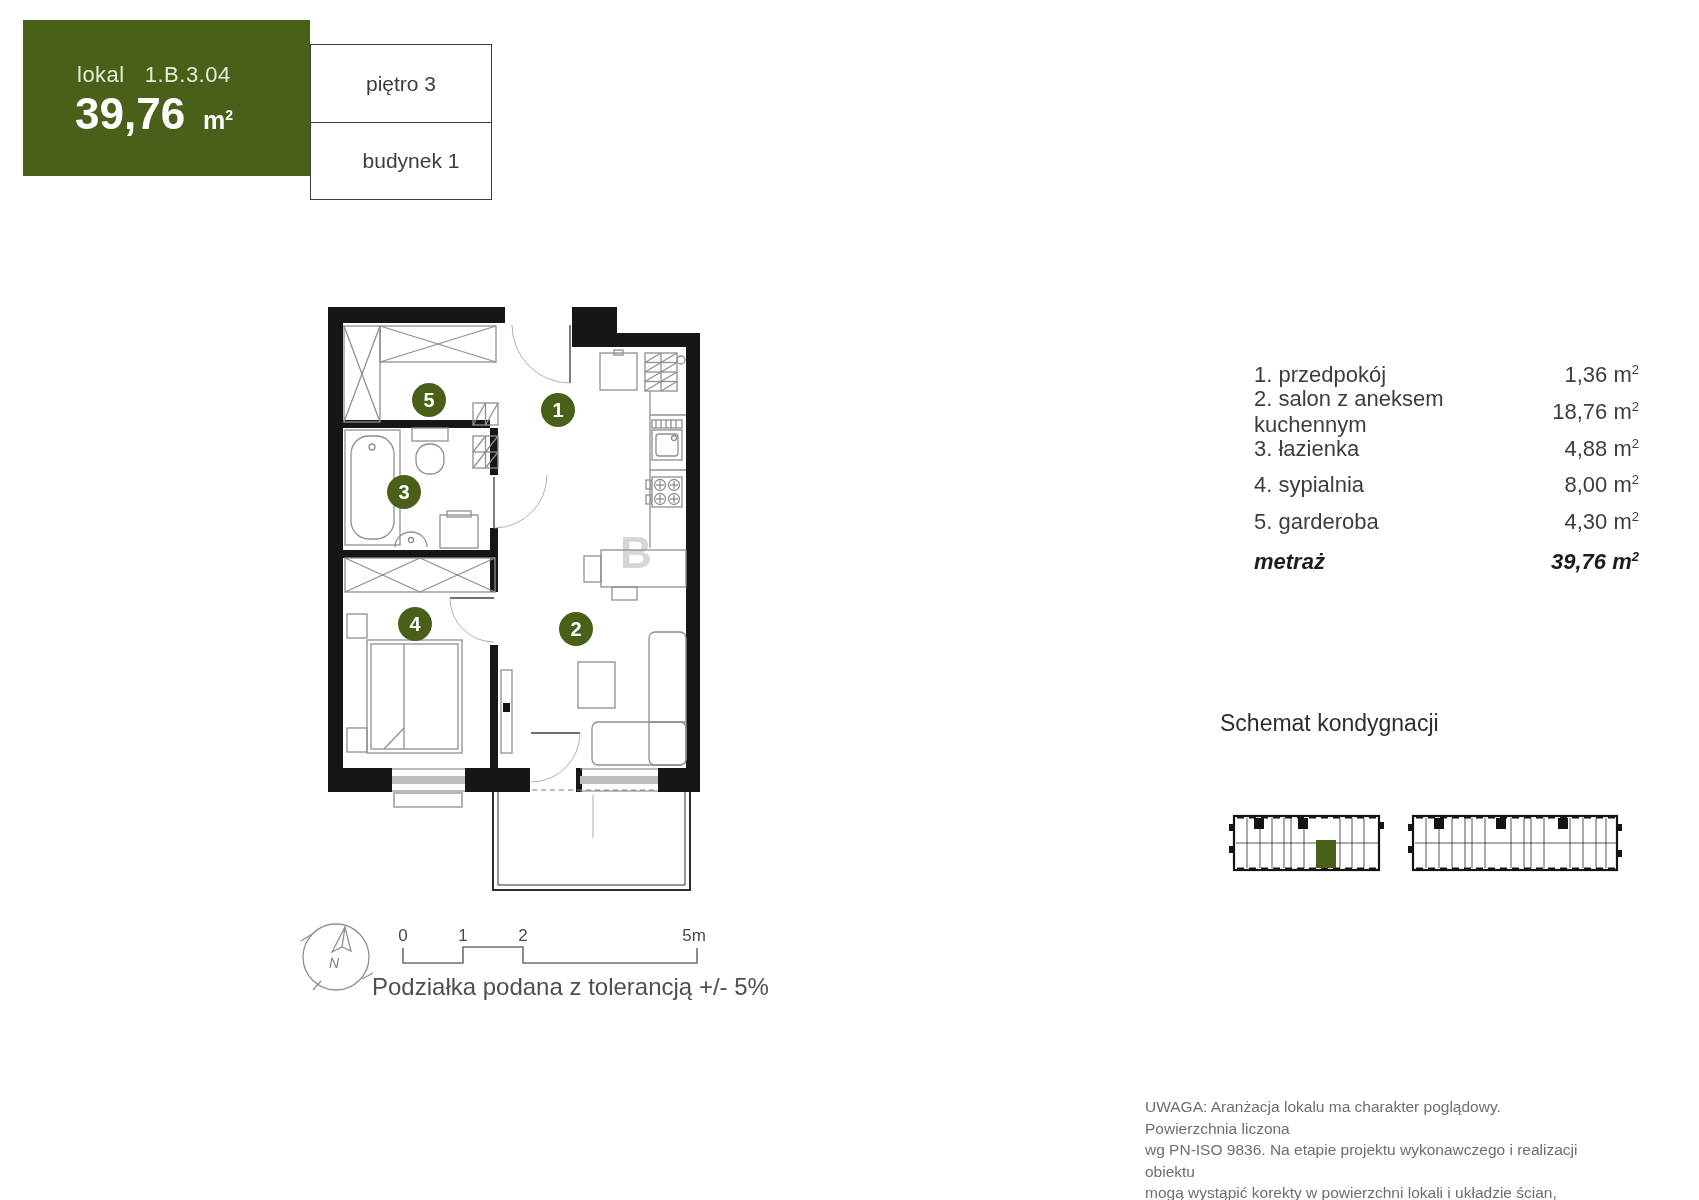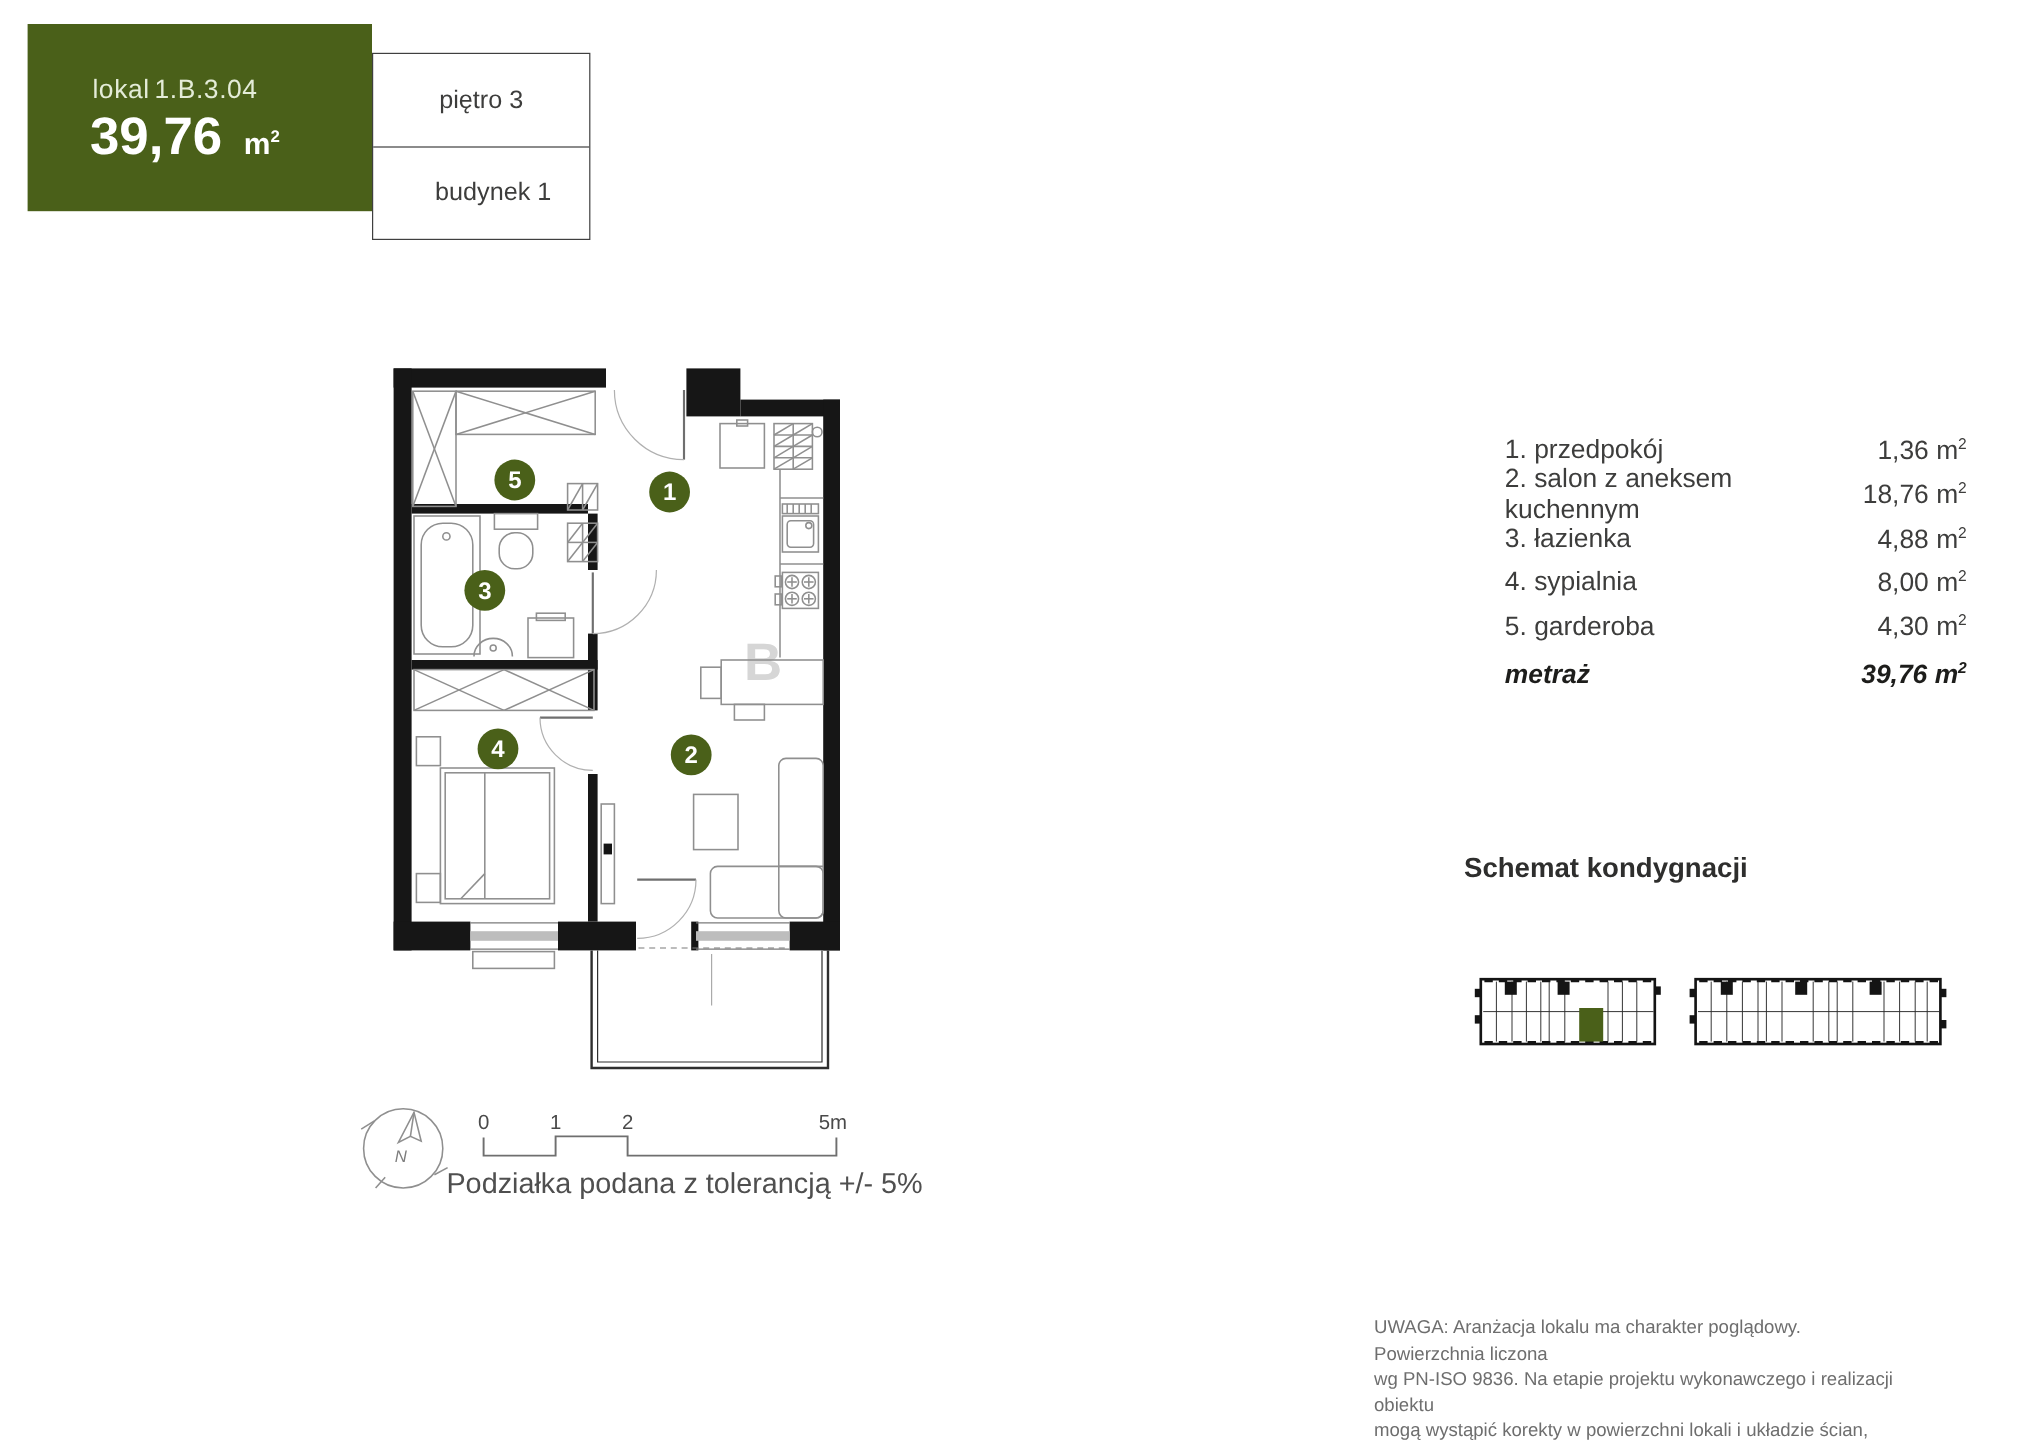--- a/index.html
+++ b/index.html
@@ -3,38 +3,38 @@
 <meta charset="utf-8">
 <style>
   html,body{margin:0;padding:0;background:#ffffff;}
   body{font-family:"Liberation Sans","DejaVu Sans",sans-serif;color:#3d3d3c;}
   #canvas{position:relative;width:1699px;height:1200px;background:#fff;overflow:hidden;}
 
   
   .green-box{position:absolute;left:23px;top:20px;width:287px;height:156px;
     background:var(--accent-green,#4a6019);color:#fff;box-sizing:border-box;}
   .lokal-line{margin:42px 0 4px 54px;font-size:22px;letter-spacing:.5px;color:#e4ecd8;}
-  .lokal-line .num{margin-left:4px;}
+  .lokal-line .num{margin-left:20px;}
   .area-line{margin-left:52px;font-weight:bold;font-size:44px;color:#ffffff;line-height:1;}
   .area-line .unit{font-size:25px;font-weight:bold;margin-left:18px;}
   .area-line sup{font-size:14px;}
   .header-cells{position:absolute;left:310px;top:20px;width:182px;height:156px;
     border:1px solid #3f3f3f;box-sizing:border-box;background:#fff;margin-top:24px;}
   .header-cell{height:77px;display:flex;align-items:center;justify-content:center;
     font-size:21px;color:#3d3d3c;box-sizing:border-box;}
   .header-cell + .header-cell{border-top:1px solid #3f3f3f;padding-left:20px;}
 
   
   .rooms-panel{position:absolute;left:1219px;top:357px;width:420px;}
   .room-row{height:36.7px;display:flex;justify-content:space-between;align-items:center;
     font-size:22px;color:#3d3d3c;margin-left:35px;}
   .room-row sup{font-size:13px;}
   .room-row.total{font-weight:bold;margin-top:3px;color:#1d1d1b;font-style:italic;}
 
-  .schemat-title{position:absolute;left:1220px;top:710px;font-size:23px;font-weight:bold;color:#2e2e2d;}
+  .schemat-title{position:absolute;left:1220px;top:710px;font-size:23px;font-weight:normal;color:#2e2e2d;}
 
   .caption{position:absolute;left:372px;top:973px;width:430px;font-size:24px;color:#4f4f4f;}
 
   .watermark{position:absolute;left:620px;top:528px;font-size:44px;color:#d6d6d6;font-weight:bold;}
 
   .disclaimer{position:absolute;left:1145px;top:1096px;width:448px;font-size:15.5px;
     line-height:21.5px;color:#6e6e6e;}
 
   svg{position:absolute;left:0;top:0;}
   .wall{fill:#161616;stroke:none;}

